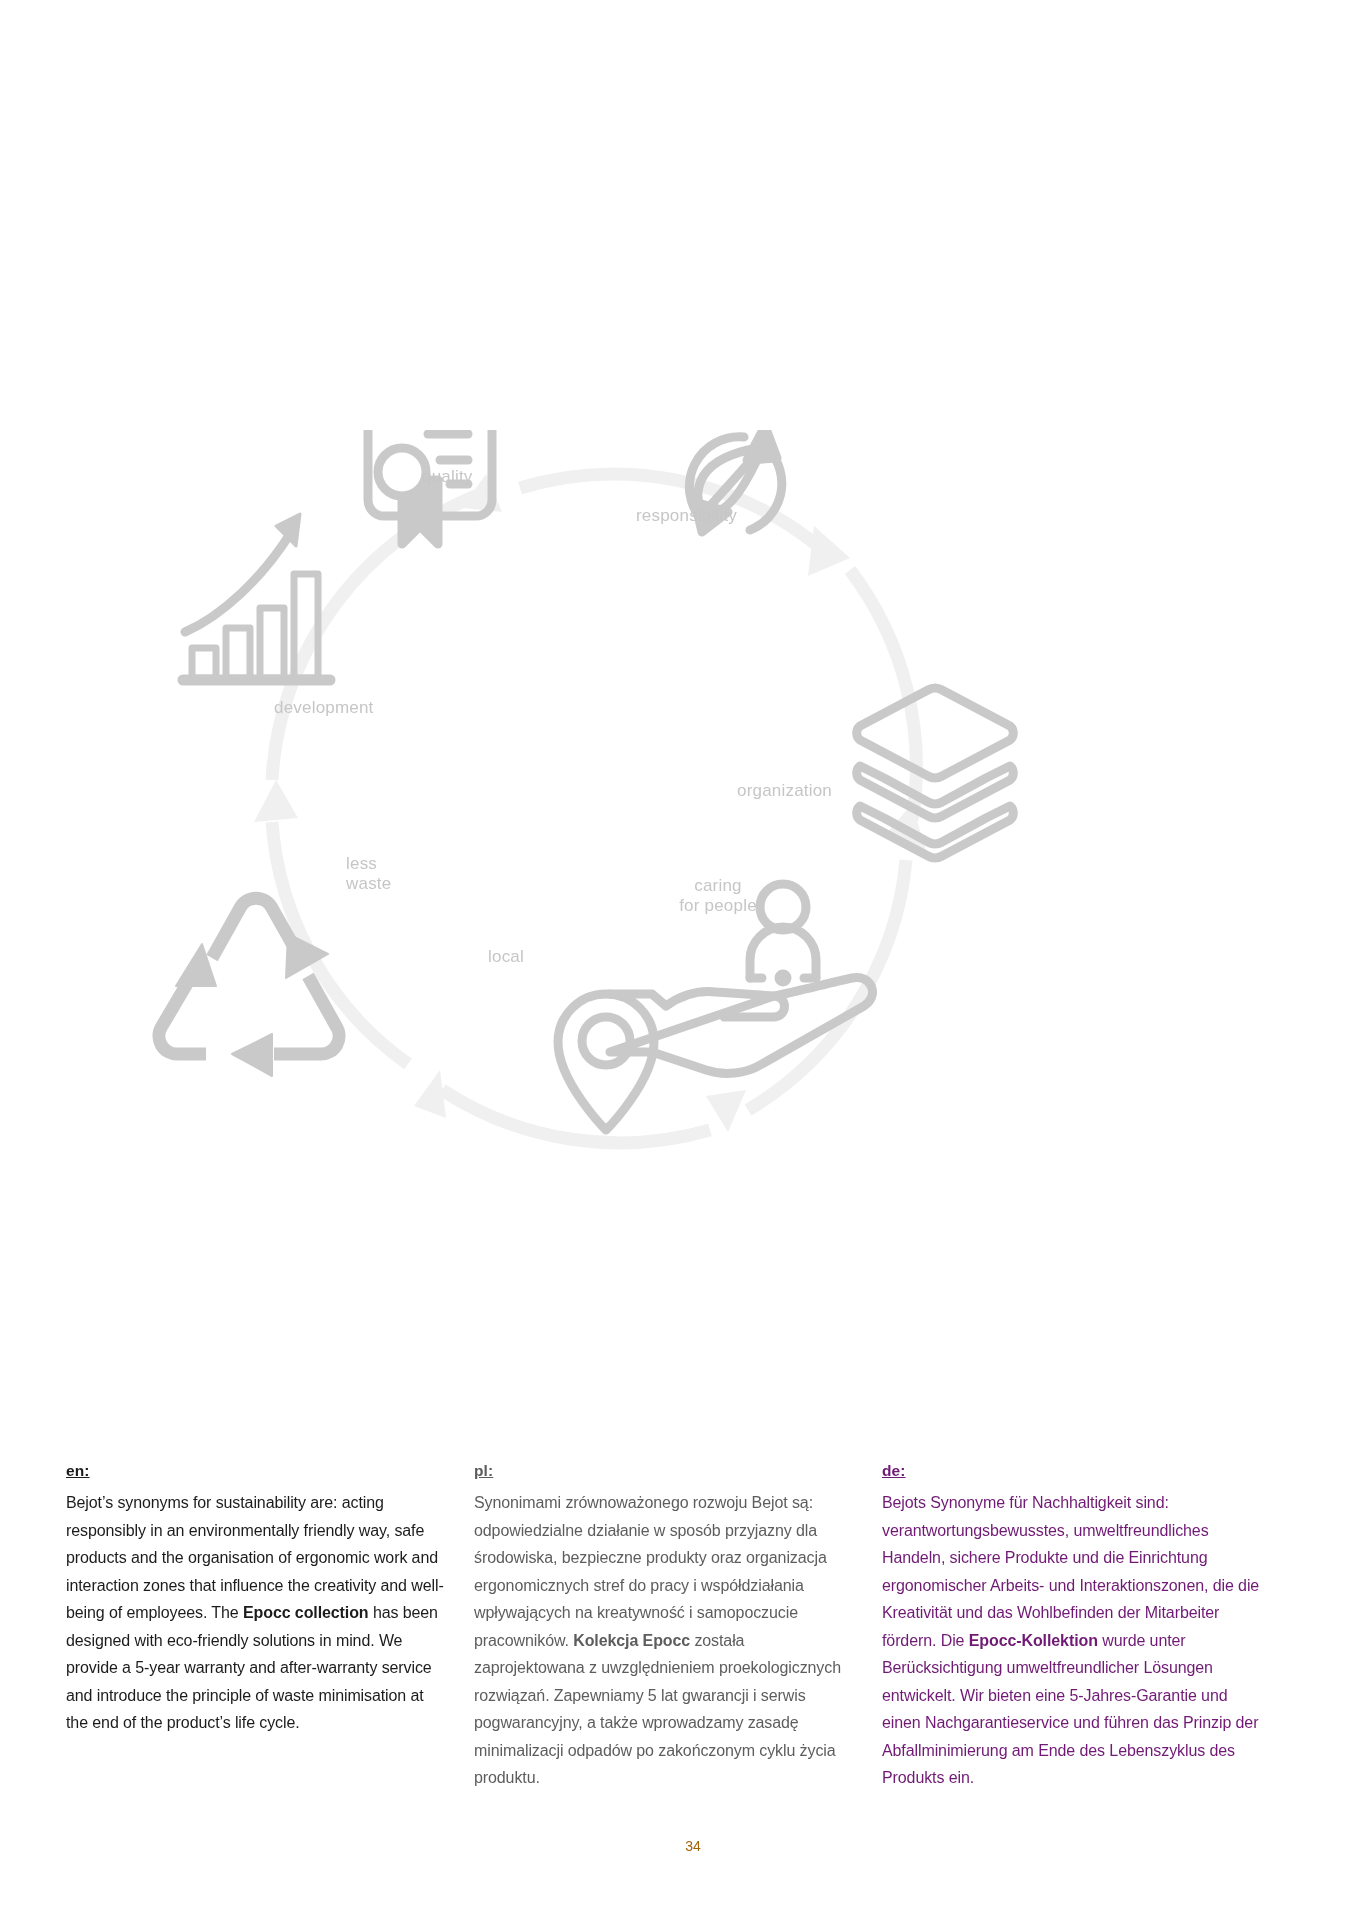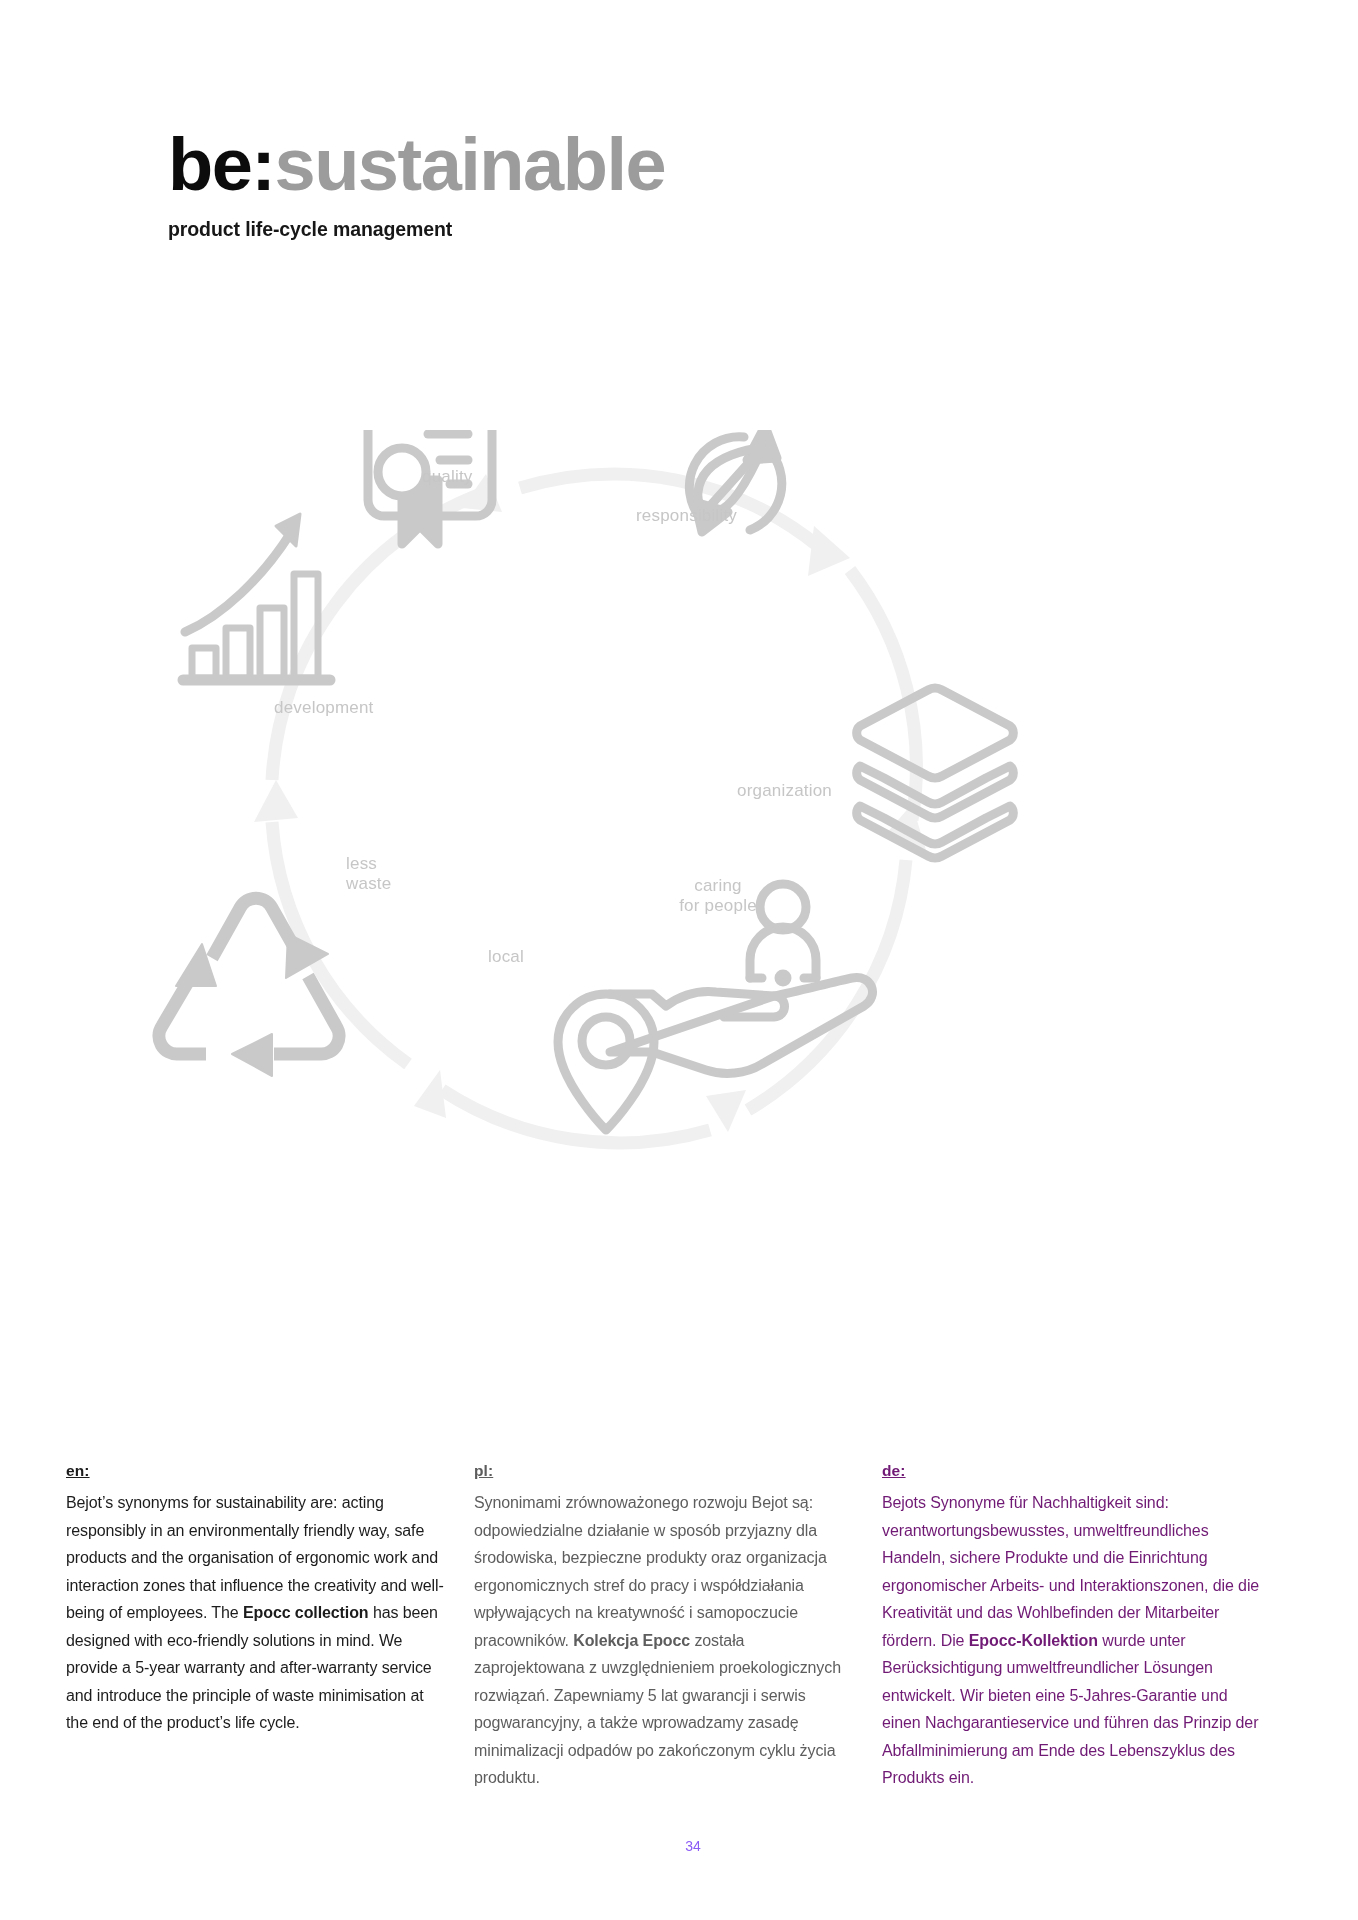--- a/index.html
+++ b/index.html
@@ -79,33 +79,29 @@
   .col-body b { font-weight: 700; }
   .col-en .col-lang, .col-en .col-body { color: #1c1c1c; }
   .col-pl .col-lang, .col-pl .col-body { color: #5d5d5d; }
   .col-de .col-lang, .col-de .col-body { color: #701a75; }
 
   .page-number {
     position: absolute;
     left: 0; right: 0; top: 1838px;
     text-align: center;
     font-size: 14px;
-    color: #8b5cf6;
+    color: #a16207;
     padding-left: 28px;
   }
 </style>
 </head>
 <body>
 
 <div class="page">
 
-  <div class="header">
-    <div class="logo"><span class="be">be:</span><span class="sus">sustainable</span></div>
-    <div class="subtitle">product life-cycle management</div>
-  </div>
 
   <div class="diagram">
 
     <svg viewBox="0 0 1070 860" xmlns="http://www.w3.org/2000/svg">
 
       <g fill="none" stroke="#f0f0f0" stroke-width="13" stroke-linecap="butt">
         <path d="M 370 58 A 325 325 0 0 1 668 116"></path>
         <path d="M 700 140 A 325 325 0 0 1 762 390"></path>
         <path d="M 756 430 A 325 325 0 0 1 598 680"></path>
         <path d="M 560 700 A 325 325 0 0 1 292 660"></path>

